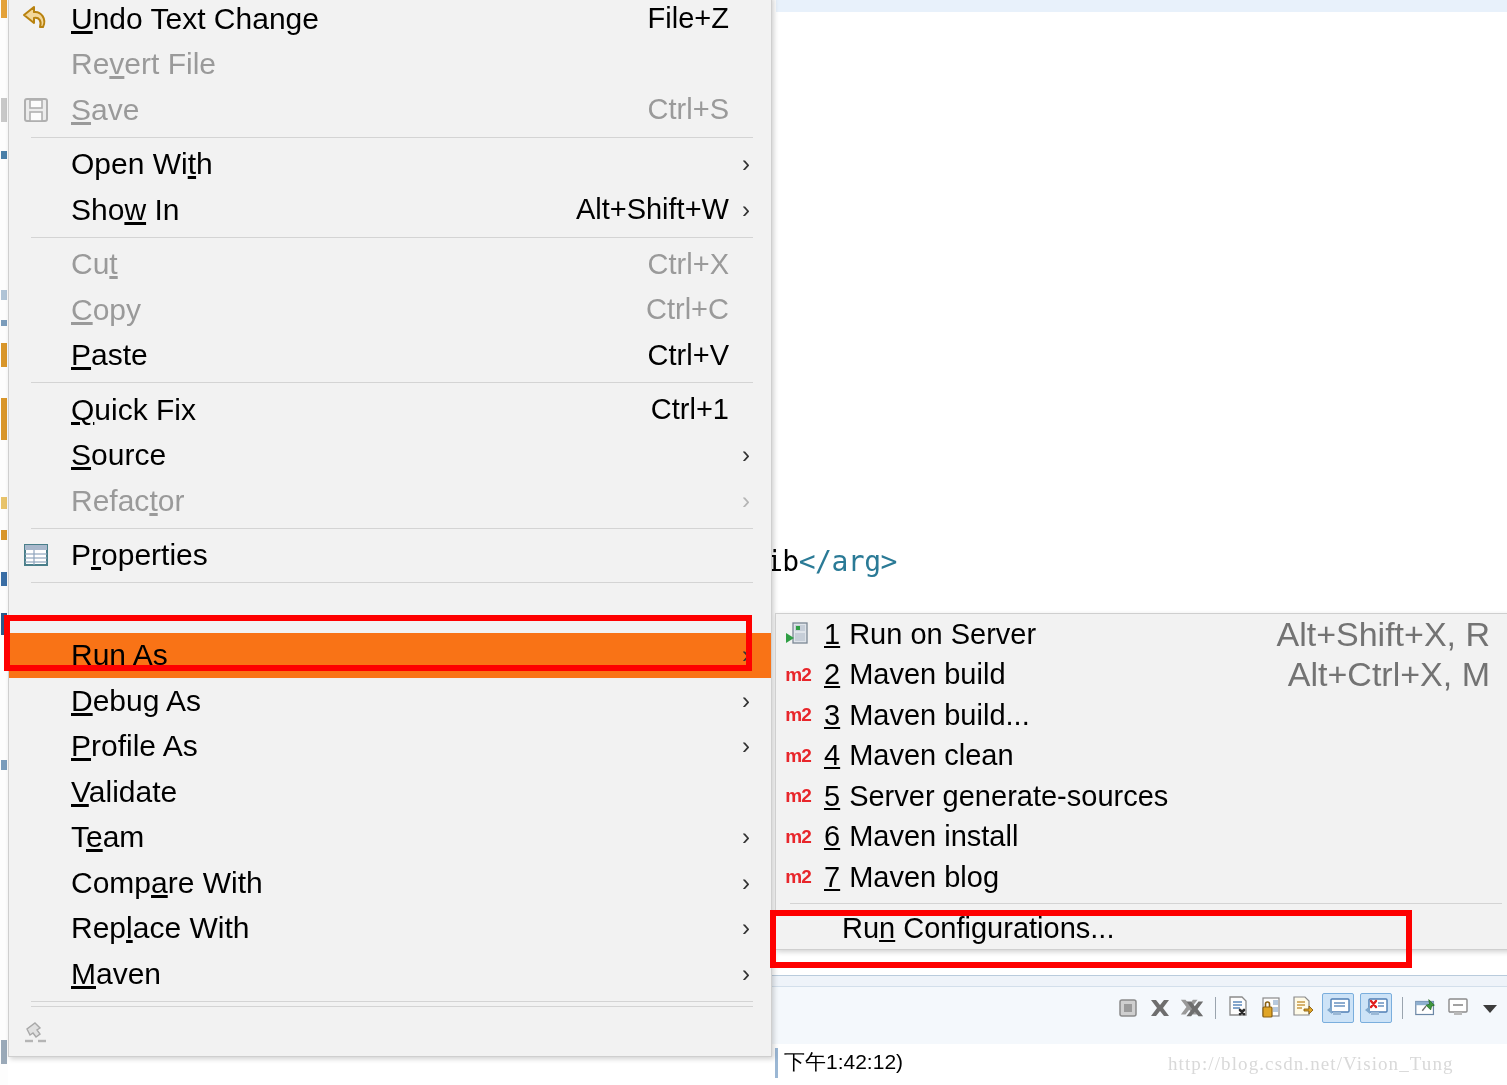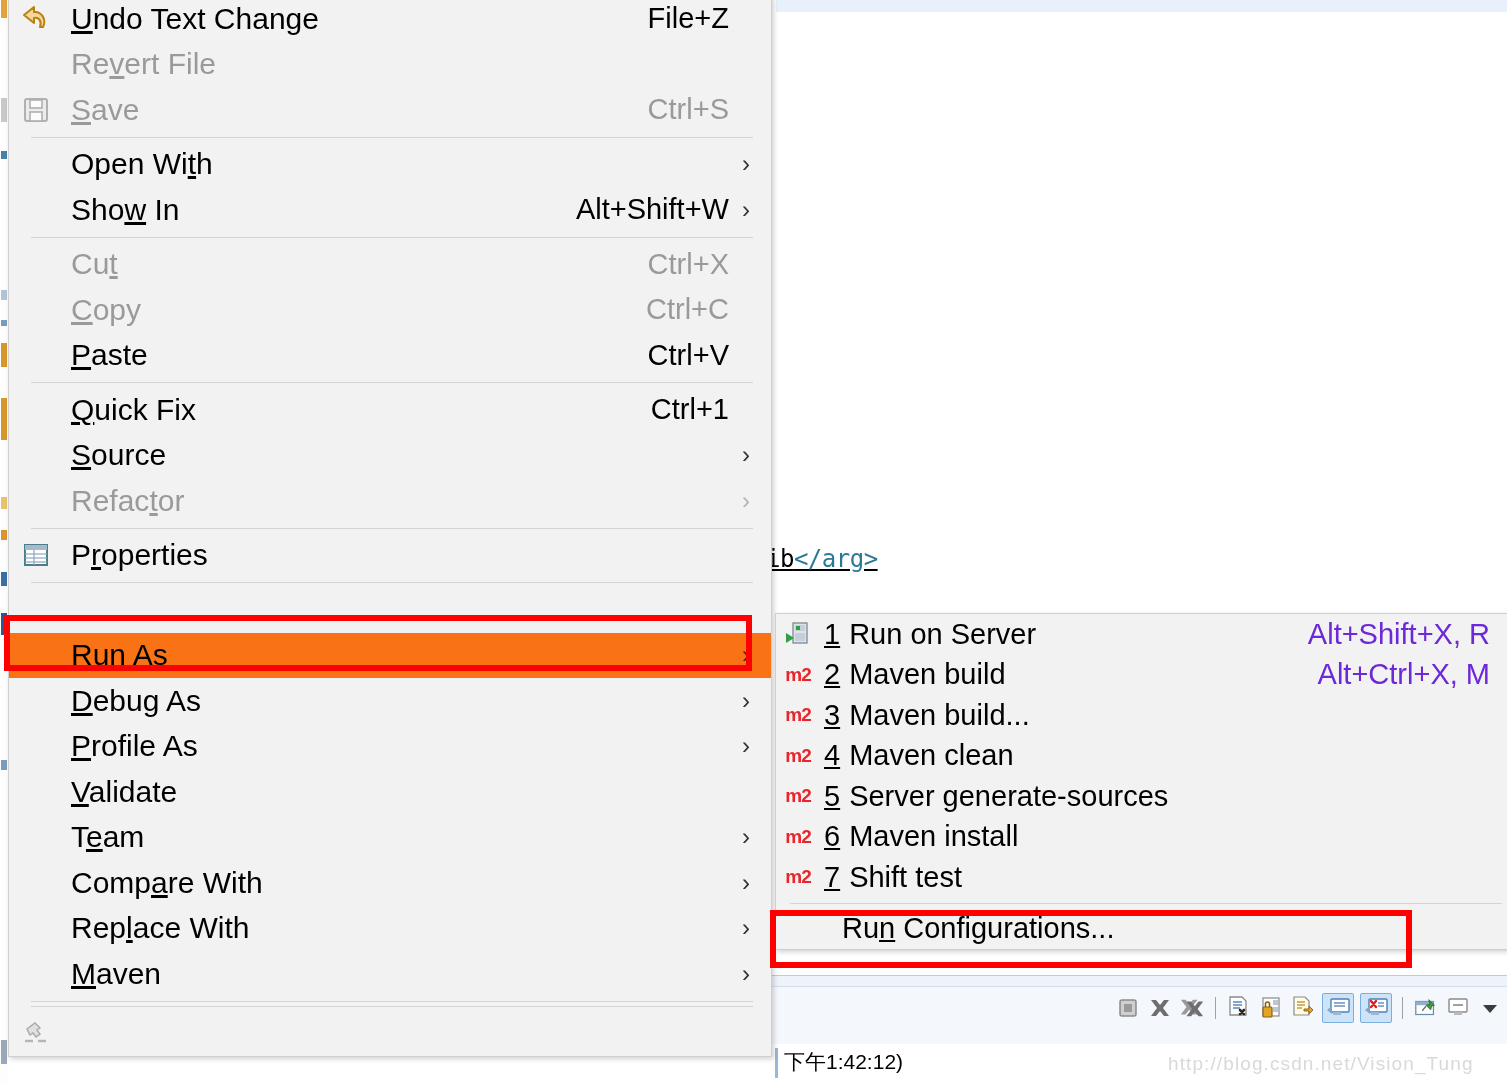--- a/index.html
+++ b/index.html
@@ -24,25 +24,24 @@
   }
   .editor-gutter-line {
     position: absolute;
     left: 771px; top: 0; width: 1px; height: 985px;
     background: #c8c8c8;
   }
   .code-line {
     position: absolute;
     left: 766px; top: 545px;
     font-family: "DejaVu Sans Mono", monospace;
-    font-size: 24px;
+    font-size: 28px;
     white-space: pre;
     color: #000000;
     letter-spacing: -0.5px;
-    text-decoration: underline;
   }
   .code-tag { color: #2a7a96; }
 
   
   .console-panel {
     position: absolute;
     left: 772px; top: 975px; width: 735px; height: 68px;
     background: #f4f8fc;
     border-top: 1px solid #b9cbdc;
   }
@@ -86,21 +85,21 @@
     white-space: nowrap;
   }
   .status-bar-left {
     position: absolute;
     left: 775px; top: 1048px; width: 3px; height: 30px;
     background: #9bb7d4;
   }
   .watermark {
     position: absolute;
     left: 1168px; top: 1053px;
-    font-family: Liberation Sans, sans-serif;
+    font-family: Liberation Serif, serif;
     font-size: 19px;
     color: #d9d9d9;
     letter-spacing: 1.1px;
     white-space: nowrap;
   }
 
   
   .left-sliver {
     position: absolute;
     left: 0; top: 0; width: 8px; height: 1085px;
@@ -202,21 +201,21 @@
     white-space: nowrap;
     padding-right: 26px;
   }
   .smi .ico {
     width: 44px; min-width: 44px; height: 32px;
     display: flex; align-items: center; justify-content: center;
   }
   .smi .num { padding-left: 4px; text-decoration: underline; text-underline-offset: 2px; }
   .smi .lbl { padding-left: 9px; }
   .smi .spacer { flex: 1 1 auto; }
-  .smi .accel { font-size: 29px; color: #6d28d9; }
+  .smi .accel { font-size: 34px; color: #737373; }
   .smi.plain { padding-left: 0; }
   .smi.plain .lbl { padding-left: 66px; }
 
   .sub-sep {
     height: 1px; background: #d4d4d4; margin: 5px 14px 5px 14px;
   }
 
   .m2ico {
     font-family: "Liberation Sans", sans-serif;
     font-size: 19px;
@@ -654,21 +653,21 @@
       <span class="lbl">Maven install</span>
       <span class="spacer"></span>
       <span class="accel"></span>
     </div>
 
     <div class="smi">
       <span class="ico">
           <span class="m2ico">m2</span>
         </span>
       <span class="num">7</span>
-      <span class="lbl">Shift test</span>
+      <span class="lbl">Maven blog</span>
       <span class="spacer"></span>
       <span class="accel"></span>
     </div>
 
     <div class="sub-sep"></div>
 
     <div class="smi plain">
       <span class="lbl">Ru<u>n</u> Configurations...</span>
       <span class="spacer"></span>
       <span class="accel"></span>

